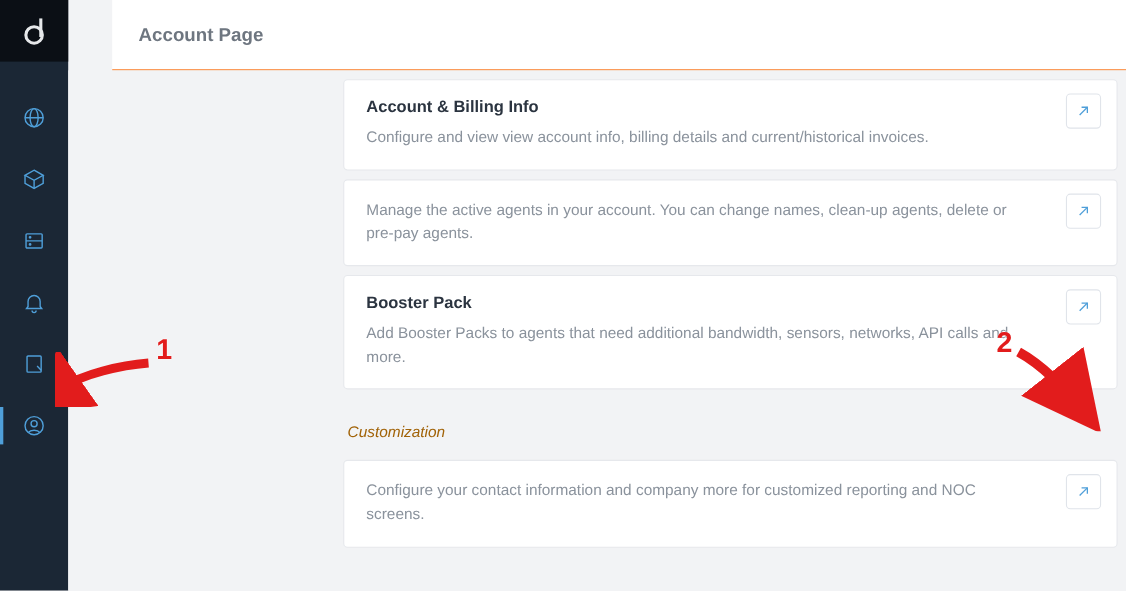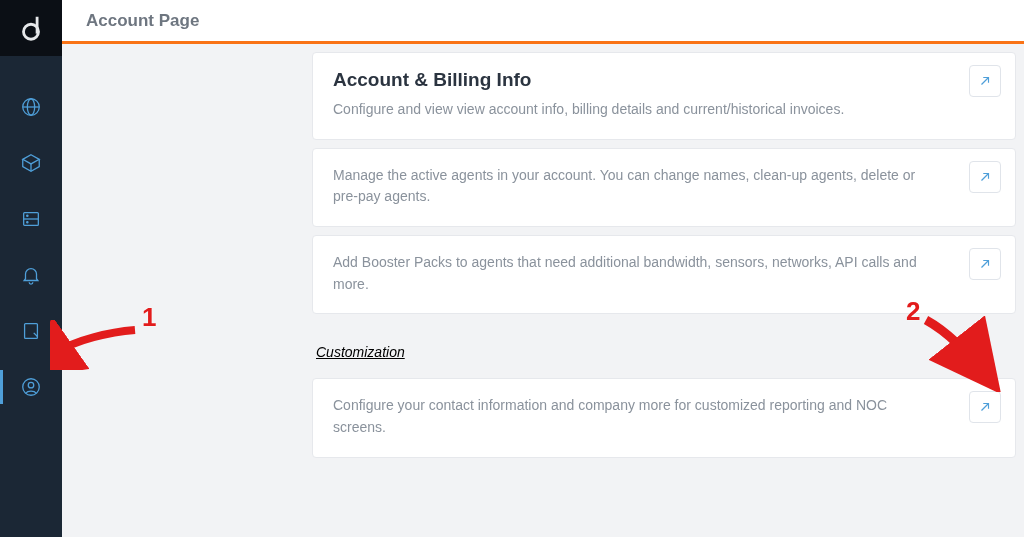--- a/index.html
+++ b/index.html
@@ -35,65 +35,65 @@
     content: "";
     position: absolute;
     left: -18px; top: -4px;
     width: 3px; height: 34px;
     background: #4f9fd9;
   }
 
   
   .page { flex: 1; display: flex; flex-direction: column; overflow: hidden; }
   .page-header {
-    height: 44px;
+    height: 64px;
     background: #ffffff;
-    border-bottom: 3px solid #f97316;
+    border-bottom: 1px solid #f97316;
     display: flex; align-items: center;
     padding: 0 24px;
+    margin-left: 40px;
   }
   .page-title { font-size: 17px; font-weight: 700; color: #6e7680; }
 
   .content {
     flex: 1;
     padding: 0 0 20px 250px;
     overflow-y: auto;
     background: #f2f3f5;
   }
   .content-inner { padding-right: 8px; margin-top: 6px; }
 
   .card {
     background: #ffffff;
     border: 1px solid #e6e8ec;
     border-radius: 4px;
     margin: 8px 0;
     padding: 16px 20px 18px 20px;
     position: relative;
   }
-  .card-title { font-size: 19px; font-weight: 700; color: #2b3440; margin-bottom: 8px; }
+  .card-title { font-size: 15px; font-weight: 700; color: #2b3440; margin-bottom: 8px; }
   .card-desc  { font-size: 14px; color: #8a929c; line-height: 1.55; max-width: 590px; }
   .card-link {
     position: absolute;
     top: 12px; right: 14px;
     width: 32px; height: 32px;
     border: 1px solid #e0e4ea;
     border-radius: 4px;
     display: flex; align-items: center; justify-content: center;
     color: #4f9fd9;
     background: #fff;
     cursor: pointer;
   }
   .card-link svg { width: 14px; height: 14px; stroke: currentColor; fill: none; stroke-width: 2; }
 
   .section-label {
     font-size: 14px;
     font-style: italic;
-    color: #000000;
+    color: #a16207;
     padding: 22px 4px 10px 4px;
-    text-decoration: underline;
   }
 
   
   .anno { position: absolute; pointer-events: none; }
   .anno-num {
     font-size: 26px; font-weight: 900; color: #e21c1c;
     text-shadow: 0 0 2px #fff;
   }
   .arrow svg { display: block; }
   #anno1 { top: 320px; left: 50px; width: 110px; }
@@ -181,20 +181,21 @@
           <div class="card-desc">Manage the active agents in your account. You can change names, clean-up agents, delete or pre-pay agents.</div>
           <div class="card-link">
             <svg viewBox="0 0 24 24">
                 <line x1="6" y1="18" x2="18" y2="6"></line>
                 <polyline points="9 6 18 6 18 15"></polyline>
               </svg>
           </div>
         </div>
 
         <div class="card">
+          <div class="card-title">Booster Pack</div>
           <div class="card-desc">Add Booster Packs to agents that need additional bandwidth, sensors, networks, API calls and more.</div>
           <div class="card-link">
             <svg viewBox="0 0 24 24">
                 <line x1="6" y1="18" x2="18" y2="6"></line>
                 <polyline points="9 6 18 6 18 15"></polyline>
               </svg>
           </div>
         </div>
 
         <div class="section-label">Customization</div>

